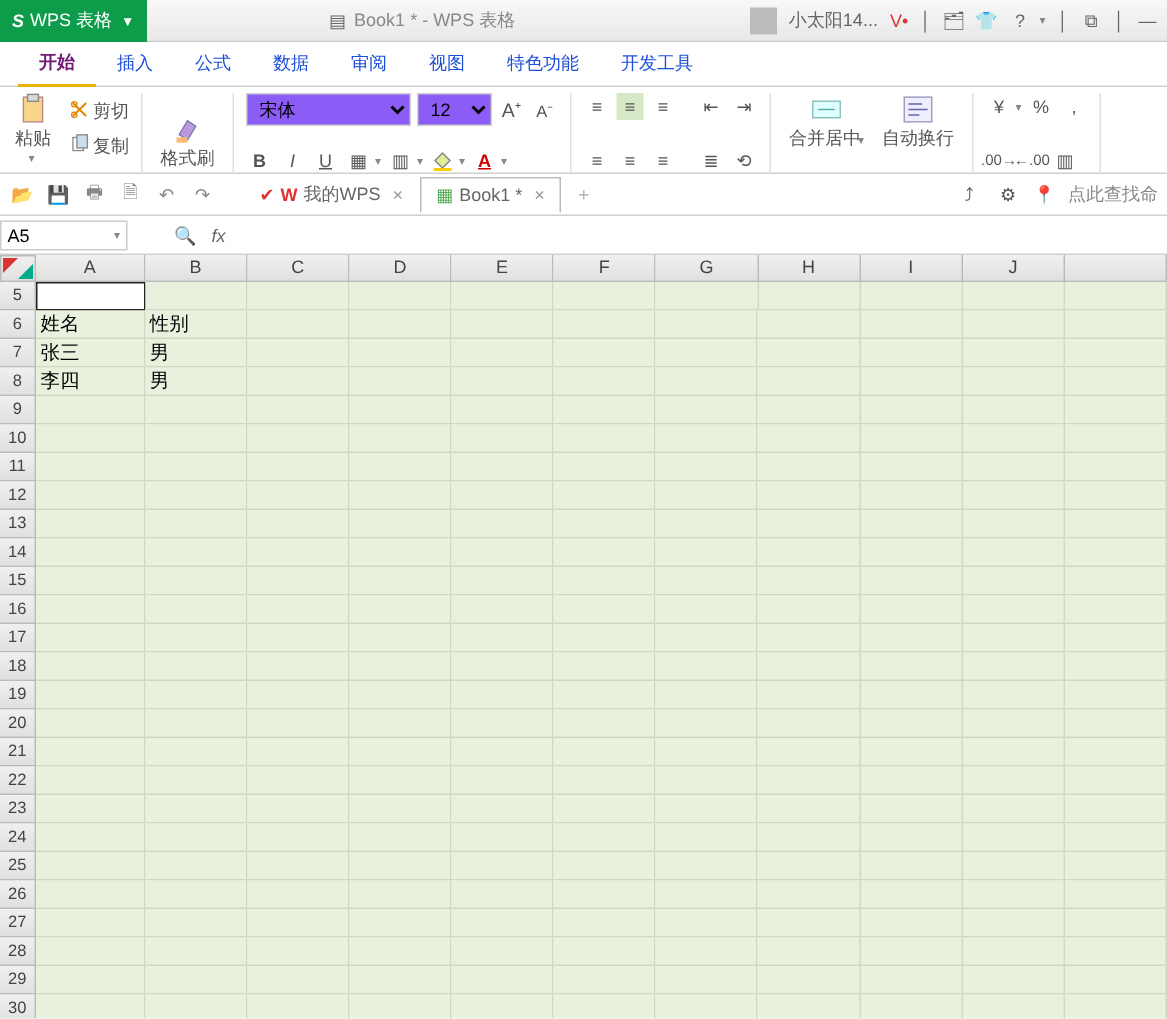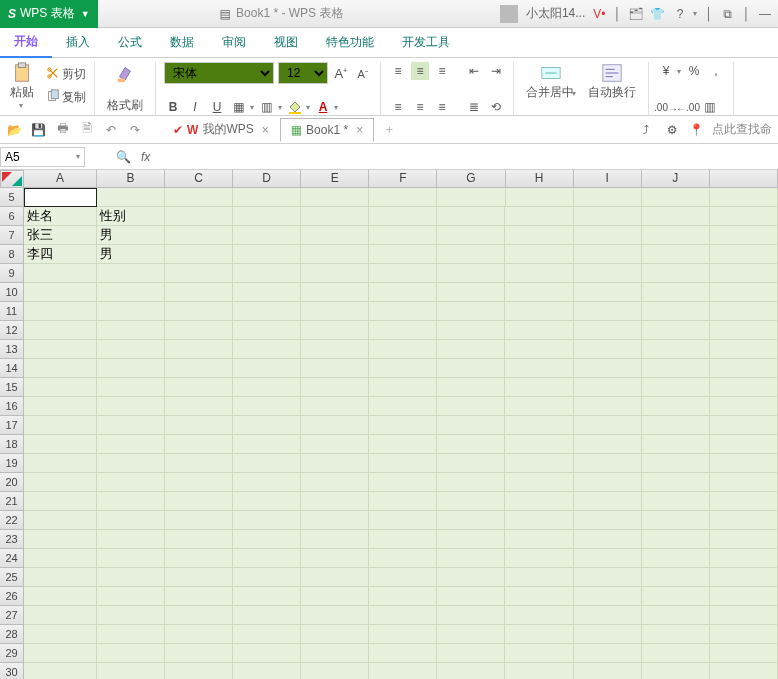--- a/index.html
+++ b/index.html
@@ -6,31 +6,31 @@
 body { background:#fff; width:778px; height:679px; overflow:hidden; }
 .titlebar { height:28px; background:linear-gradient(#f8f8f8,#e8e8e8); display:flex; align-items:center; border-bottom:1px solid #ccc; }
 .app-badge { background:#0d9c4a; color:#fff; padding:4px 8px; height:28px; display:flex; align-items:center; gap:4px; font-size:13px; }
 .app-badge .s { font-weight:bold; font-style:italic; }
 .app-badge .dd { font-size:9px; margin-left:2px; }
 .title-center { flex:1; text-align:center; color:#888; display:flex; align-items:center; justify-content:center; gap:4px; }
 .title-right { display:flex; align-items:center; gap:8px; padding-right:6px; color:#666;margin-left:36px; }
 .avatar { width:18px; height:18px; background:#bbb; display:inline-block; }
 .ico { width:14px; height:14px; display:inline-flex; align-items:center; justify-content:center; color:#666; }
 .menubar { height:30px; background:#fff; display:flex; align-items:flex-end; border-bottom:1px solid #d0d0d0; }
-.menubar .tab { padding:6px 14px; color:#0f766e; cursor:pointer; }
-.menubar .tab.active { color:#8b5cf6; border-bottom:2px solid #3b82f6; margin-bottom:-1px; font-weight:bold; }
+.menubar .tab { padding:6px 14px; color:#1d4ed8; cursor:pointer; }
+.menubar .tab.active { color:#701a75; border-bottom:2px solid #eab308; margin-bottom:-1px; font-weight:bold;margin-left:12px; }
 .ribbon { height:58px; background:#fff; display:flex; align-items:flex-start; padding:4px 6px; gap:8px; border-bottom:1px solid #d0d0d0; }
 .rgroup { display:flex; flex-direction:column; gap:2px; border-right:1px solid #e0e0e0; padding-right:8px; height:54px; justify-content:space-between; }
 .rgroup.noborder { border-right:none; }
 .rrow { display:flex; align-items:center; gap:4px; }
 .bigbtn { display:flex; flex-direction:column; align-items:center; gap:0px; cursor:pointer; font-size:11px; color:#555; padding:0 4px;}
 .bigbtn svg { width:22px; height:22px; }
 .smbtn { display:flex; align-items:flex-start; gap:2px; cursor:pointer; font-size:11px; color:#555; }
 .smbtn svg { width:14px; height:14px; }
-.sel { height:22px; border:1px solid #ccc; background:#4d7c0f; font-size:12px; padding:0 4px; }
+.sel { height:22px; border:1px solid #ccc; background:#8b5cf6; font-size:12px; padding:0 4px; }
 .sel.font { width:110px; }
 .sel.size { width:50px; }
 .tb { width:18px; height:18px; display:inline-flex; align-items:center; justify-content:center; cursor:pointer; color:#555; }
 .dd-ar { font-size:8px; color:#888; margin-left:-2px; }
 .qat { height:28px; background:#fff; display:flex; align-items:center; border-bottom:1px solid #d0d0d0; padding:0 6px; gap:8px; }
 .qat-left { display:flex; gap:6px; align-items:center; }
 .qat-left .tb { color:#888; }
 .doctabs { display:flex; align-items:center; margin-left:10px; gap:0; }
 .doctab { display:flex; align-items:center; gap:4px; padding:4px 10px; color:#666; cursor:pointer; border:1px solid transparent; }
 .doctab.active { border:1px solid #bbb; border-bottom:1px solid #fff; background:#fff; }
@@ -123,21 +123,21 @@
               <rect x="3" y="3" width="8" height="10" fill="none" stroke="#888"></rect>
               <rect x="6" y="1" width="8" height="10" fill="#cde" stroke="#888"></rect>
             </svg>
             <span>复制</span>
           </div>
       </div>
     </div>
   </div>
 
   <div class="rgroup">
-    <div class="bigbtn" style="justify-content:space-between;height:52px">
+    <div class="bigbtn" style="justify-content:flex-end;height:52px">
       <svg viewBox="0 0 24 24">
           <path d="M6 16l6-10 6 4-6 10z" fill="#b9d" stroke="#77a"></path>
           <rect x="4" y="18" width="8" height="4" fill="#fb7"></rect>
         </svg>
       <span>格式刷</span>
     </div>
   </div>
 
   <div class="rgroup">
     <div class="rrow">

